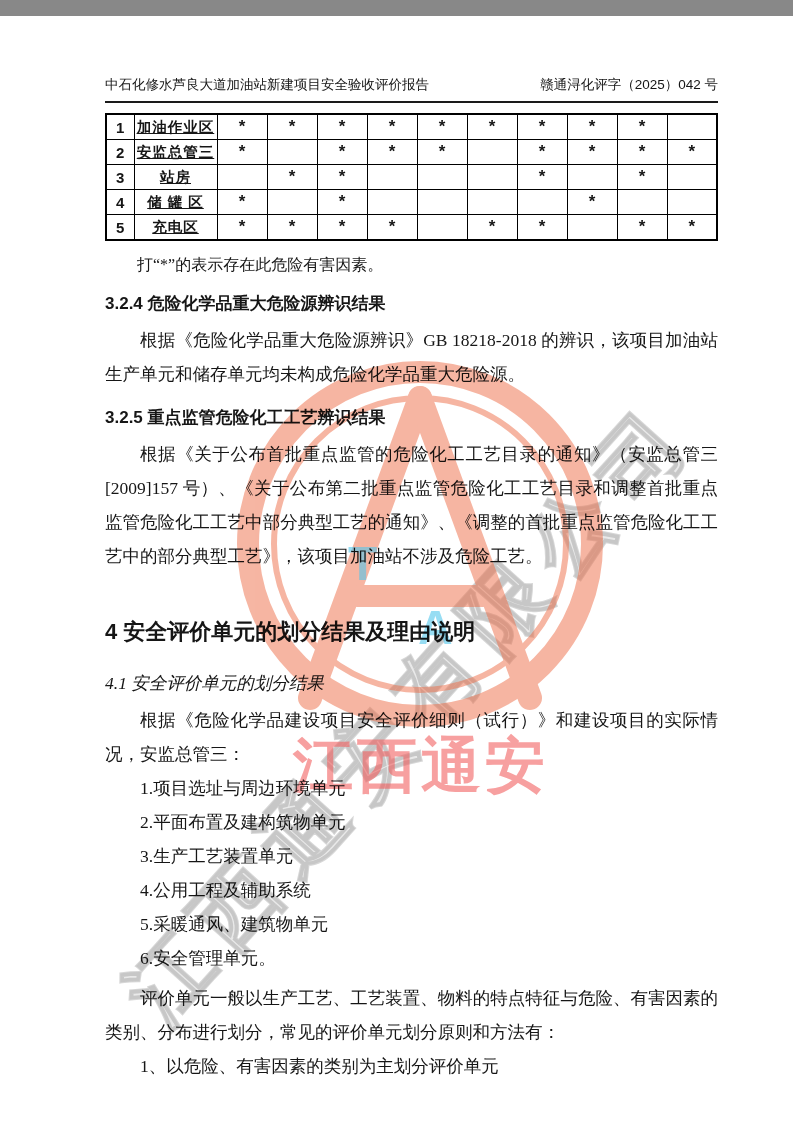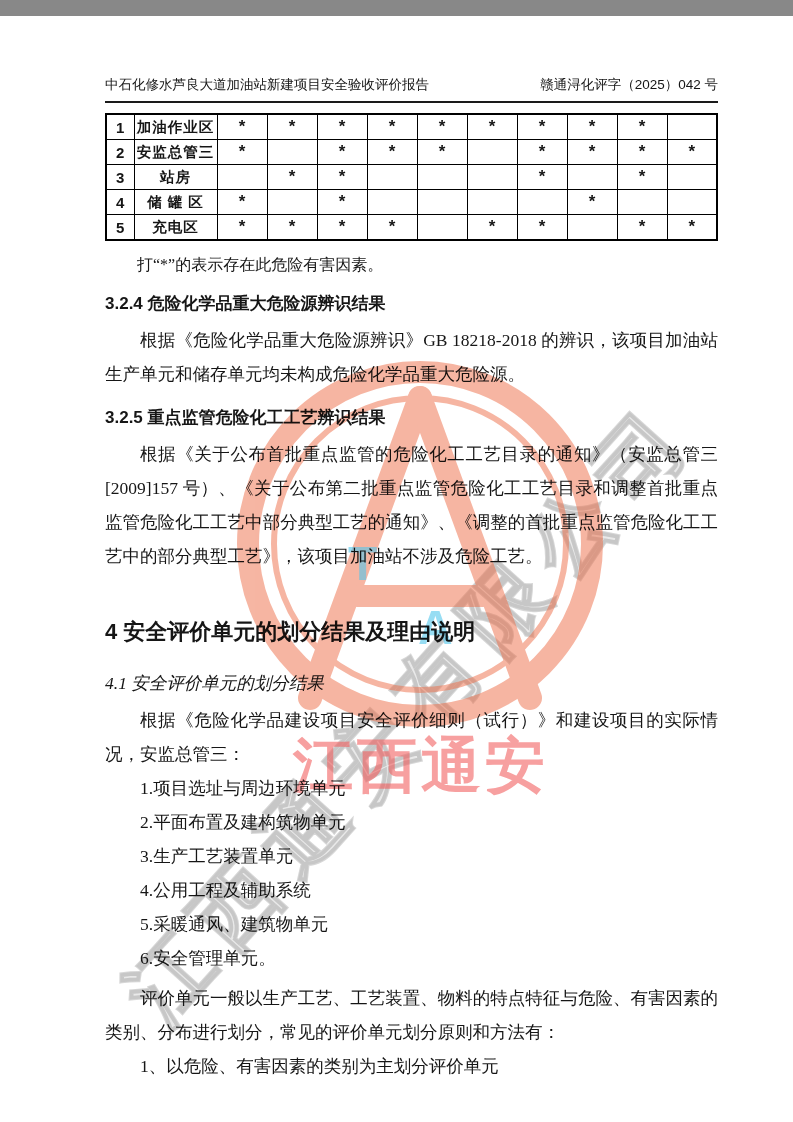--- a/index.html
+++ b/index.html
@@ -12,21 +12,21 @@
   .header{
     margin-top:60px;padding-bottom:7px;border-bottom:2px solid #1a1a1a;
     display:flex;justify-content:space-between;align-items:flex-end;
     font-family:"Liberation Sans","DejaVu Sans",sans-serif;font-size:13.5px;
   }
   
   table.hz{border-collapse:collapse;margin-top:10px;width:613px;table-layout:fixed;
     font-family:"Liberation Sans","DejaVu Sans",sans-serif;border:2px solid #000;}
   table.hz td{border:1px solid #000;height:24px;text-align:center;vertical-align:middle;
     font-weight:bold;font-size:15px;padding:0;overflow:hidden;}
-  table.hz td.lbl{font-size:14.5px;letter-spacing:1px;}
+  table.hz td.lbl{font-size:14.5px;letter-spacing:1px;text-decoration:underline;}
   table.hz td.star{font-size:17px;}
   
   .note{margin-top:12px;text-indent:2em;font-size:16px;line-height:24px;}
   .h-sans{font-family:"Liberation Sans","DejaVu Sans",sans-serif;font-weight:bold;
     font-size:17px;margin-top:14px;line-height:26px;}
   .para{margin-top:6px;font-size:17.5px;line-height:34px;text-align:justify;text-indent:2em;}
   .h-big{font-family:"Liberation Sans","DejaVu Sans",sans-serif;font-weight:bold;
     font-size:22px;margin-top:44px;line-height:30px;}
   .h-kai{font-weight:normal;font-style:italic;font-size:17.5px;margin-top:22px;line-height:28px;}
   .h-kai2{font-weight:bold;font-style:italic;font-size:17.5px;margin-top:14px;line-height:28px;}

